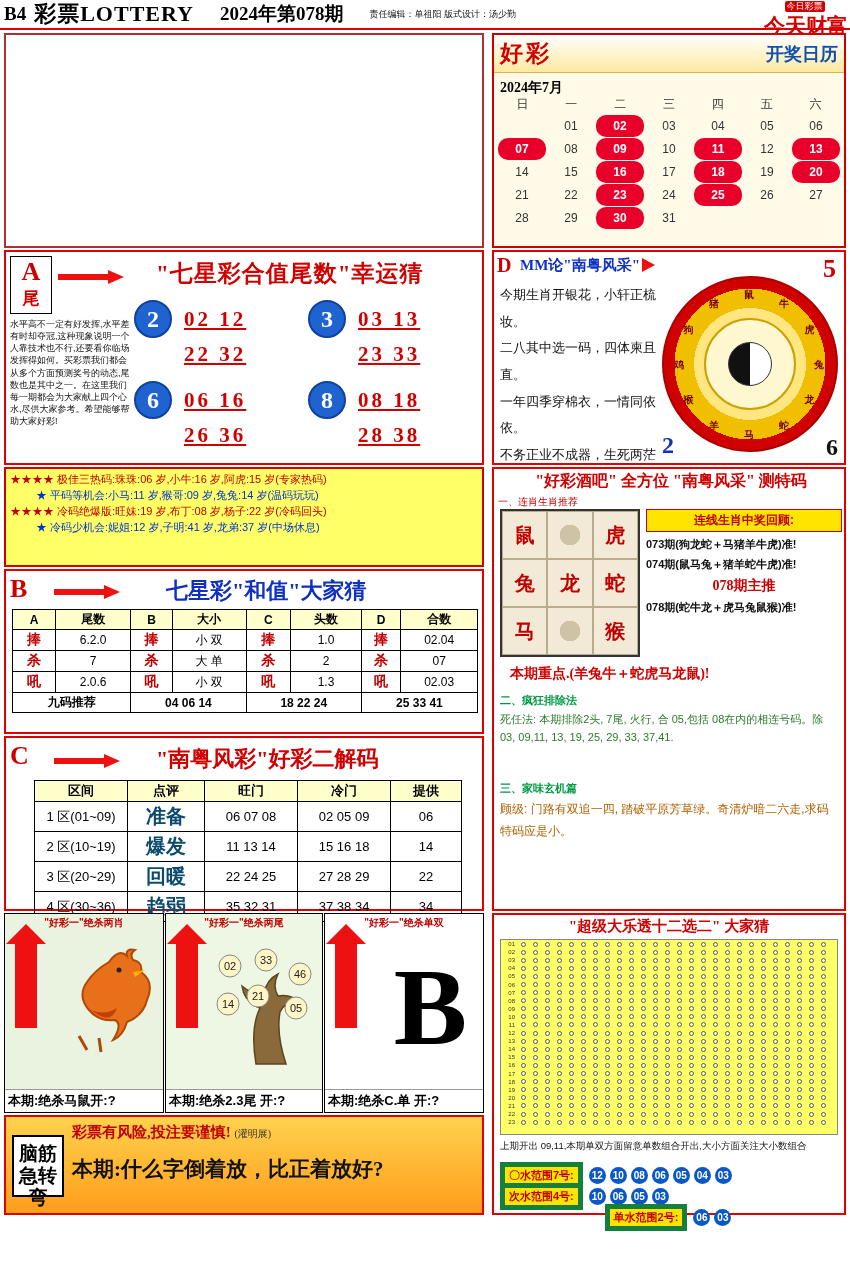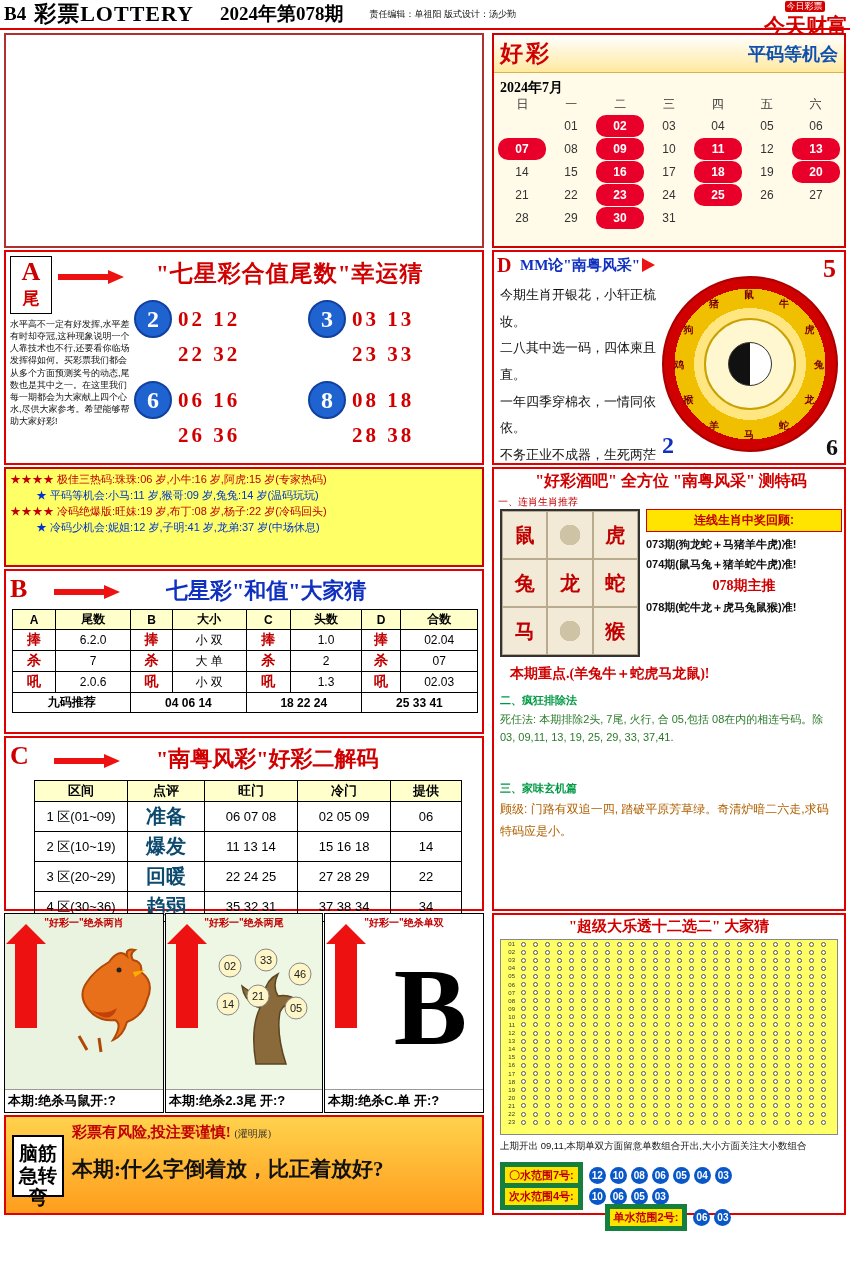--- a/index.html
+++ b/index.html
@@ -57,22 +57,22 @@
   .A-badge .z { font-size:17px; font-weight:bold; color:#c00; }
   .A-title { position:absolute; left:150px; top:6px; font-size:23px; font-weight:bold; color:#d00000;
      font-family:"Liberation Serif", serif; letter-spacing:1px;}
   .A-text { position:absolute; left:4px; top:66px; width:120px; font-size:9px; line-height:1.35; color:#111; }
   .A-grid { position:absolute; left:128px; top:48px; width:348px; }
   .A-row { display:flex; margin-bottom:4px; }
   .A-cell { display:flex; align-items:center; width:174px; }
   .A-ball { width:38px; height:38px; border-radius:50%; background:#1e63d0; color:#fff; font-size:24px;
      font-weight:bold; display:flex; align-items:center; justify-content:center; border:2px solid #1040a0;
      font-family:"Liberation Serif", serif; }
-  .A-nums { margin-left:6px; font-size:21px; font-weight:bold; color:#d00000; font-family:"Liberation Serif", serif;
-     letter-spacing:3px;}
+  .A-nums { margin-left:12px; font-size:21px; font-weight:bold; color:#d00000; font-family:"Liberation Serif", serif;
+     letter-spacing:3px;text-decoration:underline;}
 
   
   #tips { left:4px; top:467px; width:480px; height:100px; border:2px solid #d00000; background:#ffff66; padding:3px 4px;}
   .tip { font-size:11px; line-height:1.45; color:#c00000; white-space:nowrap; }
 
   
   #sectionB { left:4px; top:569px; width:480px; height:165px; border:2px solid #e00000; background:#fff;}
   .B-badge { position:absolute; left:4px; top:3px; font-size:26px; font-weight:bold; color:#c00;
       font-family:"Liberation Serif", serif; }
   .B-title { position:absolute; left:160px; top:5px; font-size:22px; font-weight:bold; color:#1030c0;
@@ -199,21 +199,21 @@
       <span class="badge">今日彩票</span>
       <span class="big">今天财富</span>
     </span>
   </div>
 
   <div class="panel" id="photo-box"></div>
 
   <div class="panel" id="calendar">
     <div class="cal-head">
       <span class="ht">好彩</span>
-      <span class="ht2">平码等机会</span>
+      <span class="ht2">开奖日历</span>
     </div>
     <div class="cal-month">2024年7月</div>
     <div class="cal-week" style="margin-top:20px;">
       <span>日</span>
       <span>一</span>
       <span>二</span>
       <span>三</span>
       <span>四</span>
       <span>五</span>
       <span>六</span>

